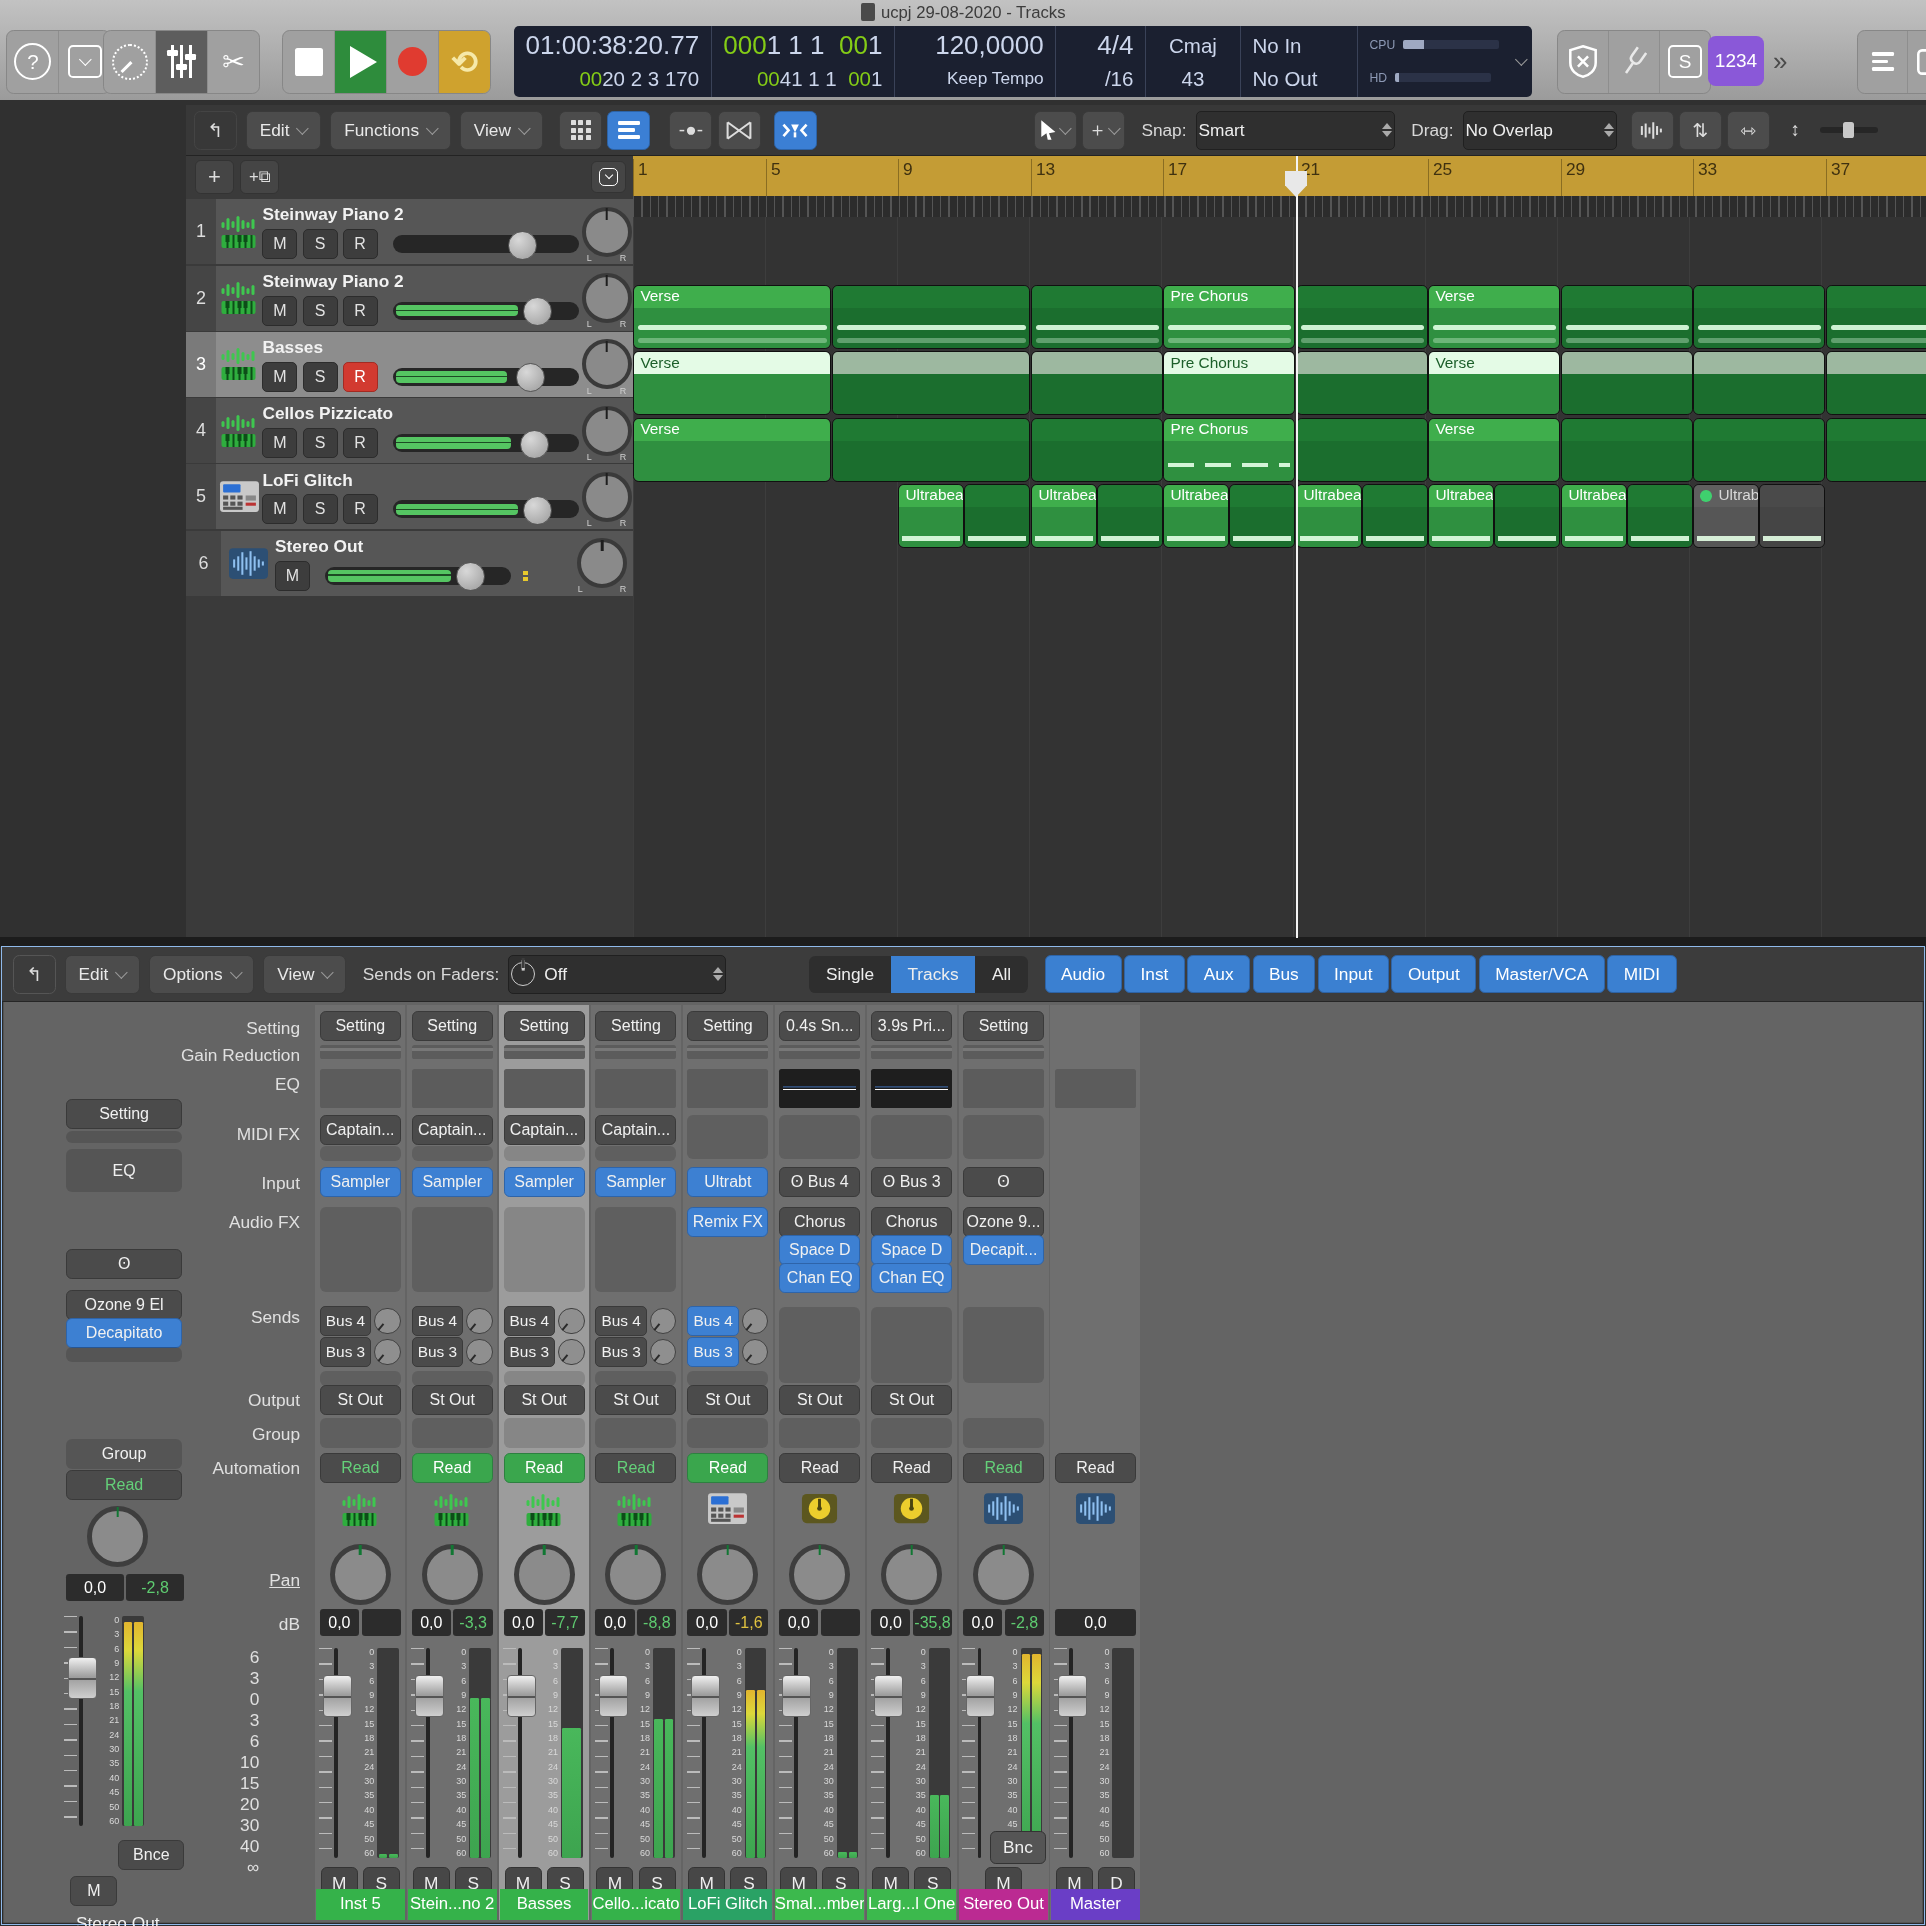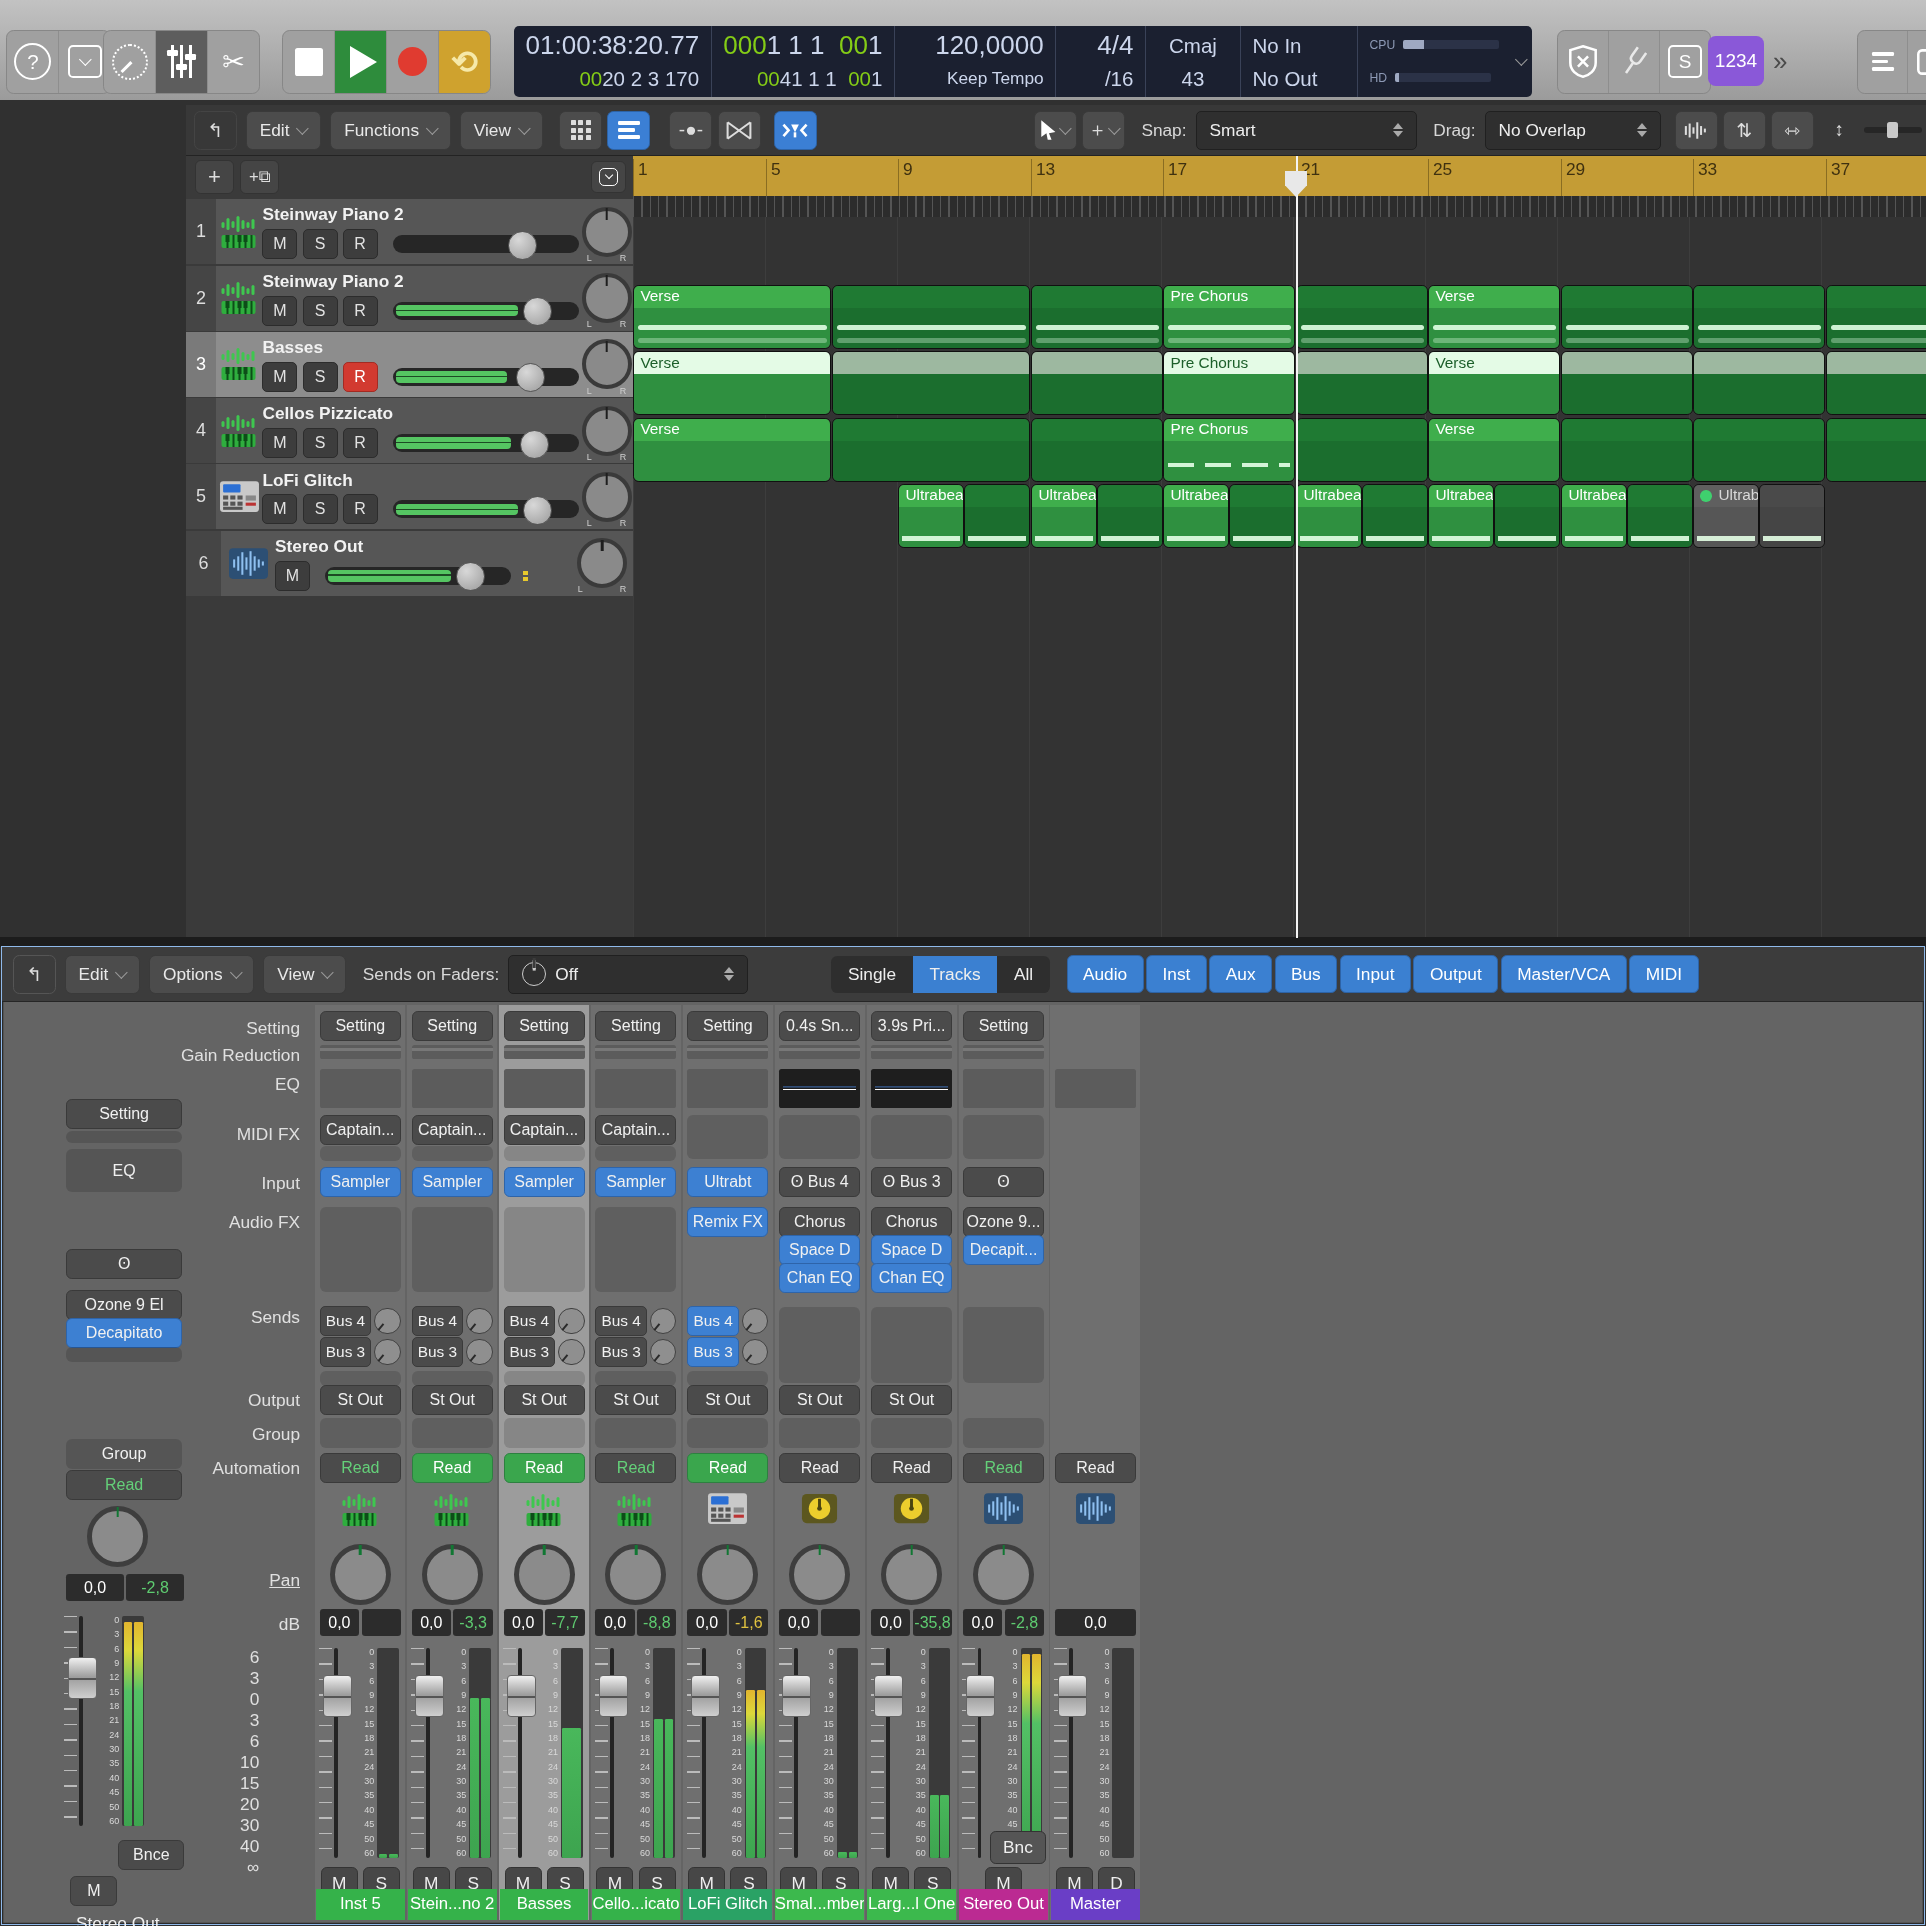--- a/index.html
+++ b/index.html
@@ -37,21 +37,21 @@
   .count1234{position:absolute;left:1708px;top:36px;width:56px;height:50px;background:#8a58d8;border-radius:7.7px;color:#fff;display:flex;align-items:center;justify-content:center;font-size:19px;}
   .morechev{position:absolute;left:1773px;top:46px;color:#4a4a4a;font-size:26px;}
   
   #tracks{position:absolute;left:0;top:100px;width:1926px;height:838px;background:#303030;}
   #tt{position:absolute;left:186px;top:5.1px;right:0;height:50px;background:#383838;border-bottom:1.3px solid #232323;display:flex;align-items:center;}
   .mbtn{height:37px;background:#4c4c4c;border:0.6px solid #3a3a3a;border-radius:6.4px;color:#e9e9e9;font-size:17.3px;display:flex;align-items:center;gap:9px;padding:0 13px;margin-left:9px;}
   .chev{display:inline-block;width:7.7px;height:7.7px;border-right:1.9px solid #9a9a9a;border-bottom:1.9px solid #9a9a9a;transform:rotate(45deg);margin-top:-3.9px}
   .ibtn{width:41px;height:37px;background:#4c4c4c;border:0.6px solid #3a3a3a;border-radius:6.4px;color:#ddd;display:flex;align-items:center;justify-content:center;font-size:19px;margin-left:5.1px;position:relative}
   .ibtn.on{background:#3b7fd4;border-color:#2d63a6;color:#fff}
   .tool-lab{color:#d8d8d8;font-size:17.3px;margin-left:16.7px}
-  .ddark{height:37px;background:#2f2f2f;border:0.6px solid #202020;border-radius:5.1px;color:#eee;font-size:17.3px;display:flex;align-items:center;padding:0 13px;margin-left:9px;}
+  .ddark{height:37px;background:#2f2f2f;border:0.6px solid #202020;border-radius:5.1px;color:#eee;font-size:17.3px;display:flex;align-items:center;padding:0 2px;margin-left:9px;}
   .updn{margin-left:auto;display:flex;flex-direction:column;gap:2.6px;padding-left:11.6px}
   .updn i,.stp i{display:block;width:0;height:0;border-left:5.1px solid transparent;border-right:5.1px solid transparent}
   .updn i.u,.stp i.u{border-bottom:6.4px solid #aaa}
   .updn i.d,.stp i.d{border-top:6.4px solid #aaa}
   .gridico{display:grid;grid-template-columns:repeat(3,5.1px);grid-gap:2.6px}
   .gridico b{width:5.1px;height:5.1px;background:#ddd;border-radius:0.6px}
   .listico{display:flex;flex-direction:column;gap:3.2px}
   .listico b{display:block;width:22px;height:3.9px;background:#fff;border-radius:1.3px}
   .listico b:nth-child(2){width:16.7px}
   
@@ -188,20 +188,21 @@
   #ministrip .cbtn{left:19px;right:6.4px}
   .fadescale{position:absolute;display:flex;flex-direction:column;justify-content:space-between;color:#c9c9c9;font-size:14px;text-align:right;align-items:flex-end}
   svg{display:block}
 </style>
 </head>
 <body>
 
 <div id="app">
 
   <div id="chrome">
+    <div id="title"><span class="doc"></span><span>ucpj 29-08-2020 - Tracks</span></div>
 
     <div class="tgrp" style="left:6.4px">
       <div class="tbtn">
           <span class="qhelp">?</span>
         </div>
       <div class="tbtn">
           <span class="insp-ic">
             <i class="chev" style="border-color:#fff"></i>
           </span>
         </div>

